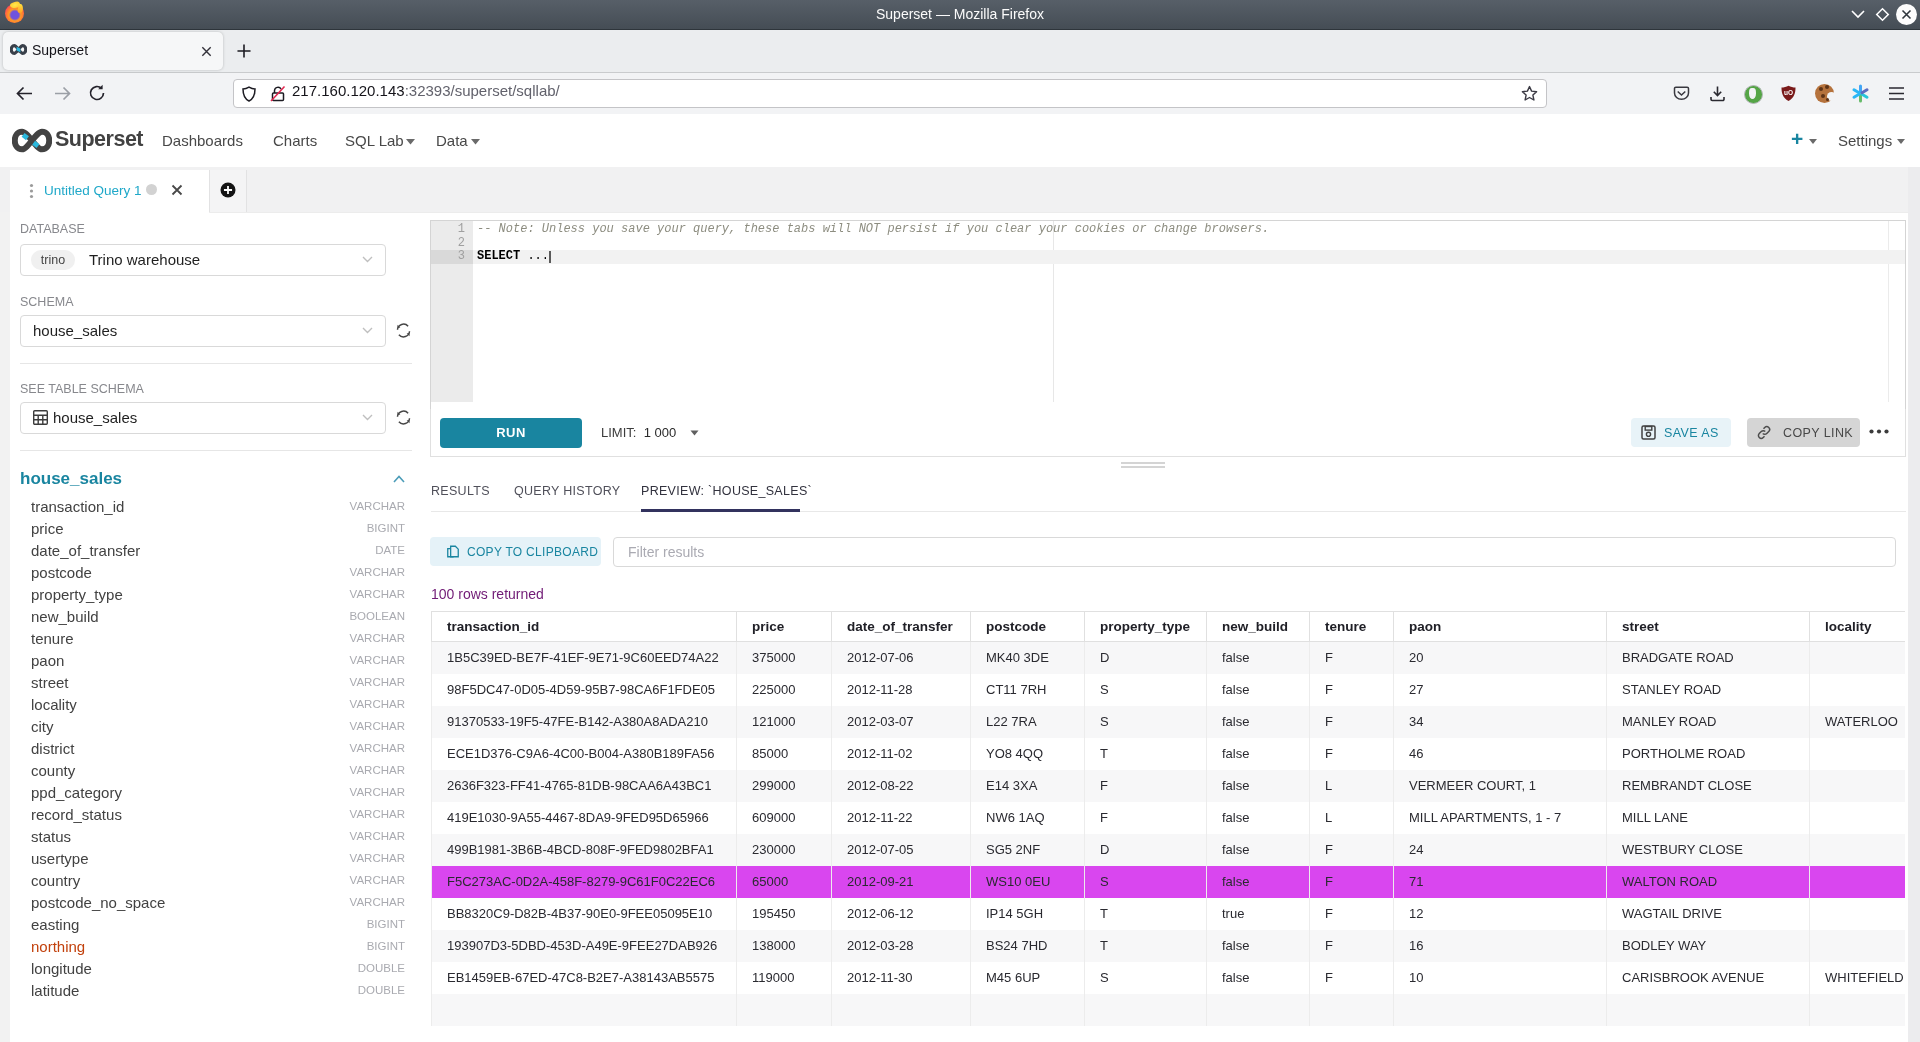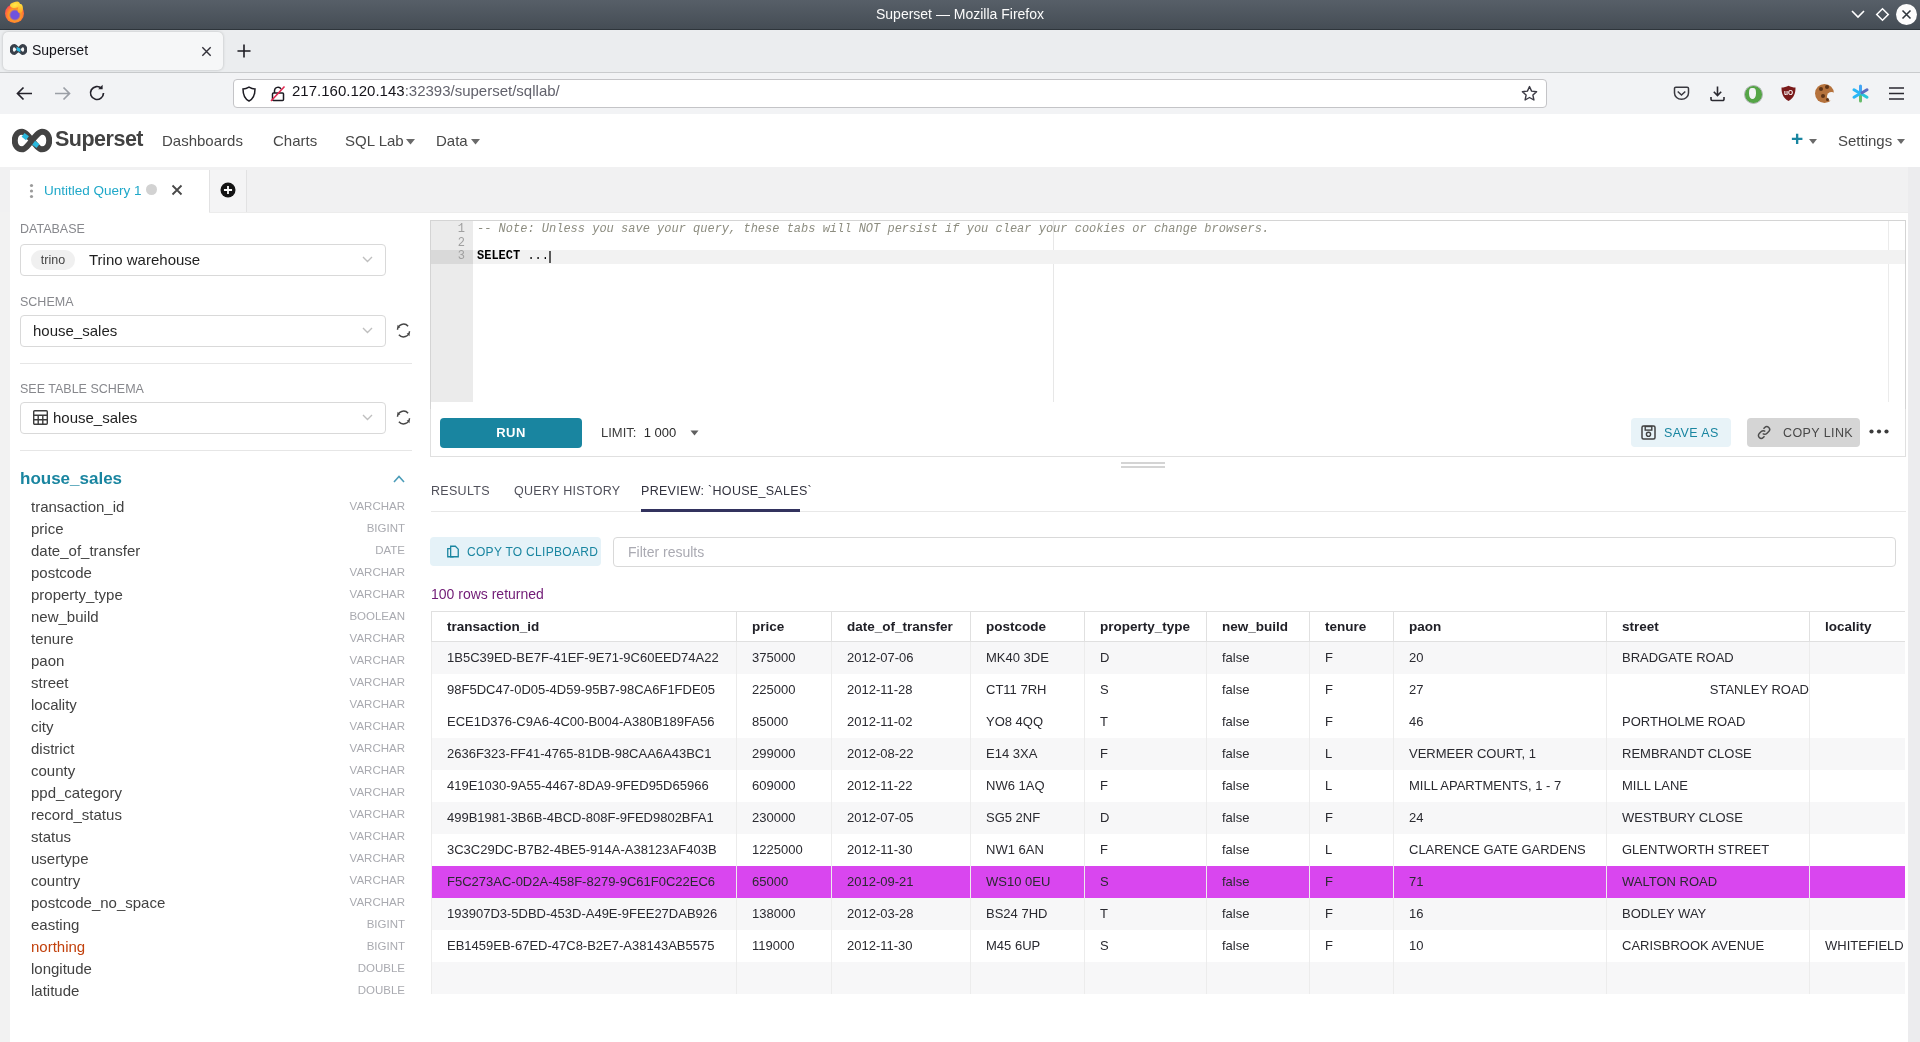--- a/index.html
+++ b/index.html
@@ -339,22 +339,34 @@
         </tr>
 <tr style="height:32px;background:#fff;">
           <td style="border-left:1px solid #ececec;border-right:1px solid #ececec;padding:0 0 0 15px;white-space:nowrap;overflow:hidden;">98F5DC47-0D05-4D59-95B7-98CA6F1FDE05</td>
           <td style="border-left:1px solid #ececec;border-right:1px solid #ececec;padding:0 0 0 15px;white-space:nowrap;overflow:hidden;">225000</td>
           <td style="border-left:1px solid #ececec;border-right:1px solid #ececec;padding:0 0 0 15px;white-space:nowrap;overflow:hidden;">2012-11-28</td>
           <td style="border-left:1px solid #ececec;border-right:1px solid #ececec;padding:0 0 0 15px;white-space:nowrap;overflow:hidden;">CT11 7RH</td>
           <td style="border-left:1px solid #ececec;border-right:1px solid #ececec;padding:0 0 0 15px;white-space:nowrap;overflow:hidden;">S</td>
           <td style="border-left:1px solid #ececec;border-right:1px solid #ececec;padding:0 0 0 15px;white-space:nowrap;overflow:hidden;">false</td>
           <td style="border-left:1px solid #ececec;border-right:1px solid #ececec;padding:0 0 0 15px;white-space:nowrap;overflow:hidden;">F</td>
           <td style="border-left:1px solid #ececec;border-right:1px solid #ececec;padding:0 0 0 15px;white-space:nowrap;overflow:hidden;">27</td>
-          <td style="border-left:1px solid #ececec;border-right:1px solid #ececec;padding:0 0 0 15px;white-space:nowrap;overflow:hidden;text-align:right;">STANLEY ROAD</td>
-          <td style="border-left:1px solid #ececec;border-right:1px solid #ececec;padding:0 0 0 15px;white-space:nowrap;overflow:hidden;"></td>
+          <td style="border-left:1px solid #ececec;border-right:1px solid #ececec;padding:0 0 0 15px;white-space:nowrap;overflow:hidden;">STANLEY ROAD</td>
+          <td style="border-left:1px solid #ececec;border-right:1px solid #ececec;padding:0 0 0 15px;white-space:nowrap;overflow:hidden;"></td>
+        </tr>
+<tr style="height:32px;background:#f7f7f8;">
+          <td style="border-left:1px solid #ececec;border-right:1px solid #ececec;padding:0 0 0 15px;white-space:nowrap;overflow:hidden;">91370533-19F5-47FE-B142-A380A8ADA210</td>
+          <td style="border-left:1px solid #ececec;border-right:1px solid #ececec;padding:0 0 0 15px;white-space:nowrap;overflow:hidden;">121000</td>
+          <td style="border-left:1px solid #ececec;border-right:1px solid #ececec;padding:0 0 0 15px;white-space:nowrap;overflow:hidden;">2012-03-07</td>
+          <td style="border-left:1px solid #ececec;border-right:1px solid #ececec;padding:0 0 0 15px;white-space:nowrap;overflow:hidden;">L22 7RA</td>
+          <td style="border-left:1px solid #ececec;border-right:1px solid #ececec;padding:0 0 0 15px;white-space:nowrap;overflow:hidden;">S</td>
+          <td style="border-left:1px solid #ececec;border-right:1px solid #ececec;padding:0 0 0 15px;white-space:nowrap;overflow:hidden;">false</td>
+          <td style="border-left:1px solid #ececec;border-right:1px solid #ececec;padding:0 0 0 15px;white-space:nowrap;overflow:hidden;">F</td>
+          <td style="border-left:1px solid #ececec;border-right:1px solid #ececec;padding:0 0 0 15px;white-space:nowrap;overflow:hidden;">34</td>
+          <td style="border-left:1px solid #ececec;border-right:1px solid #ececec;padding:0 0 0 15px;white-space:nowrap;overflow:hidden;">MANLEY ROAD</td>
+          <td style="border-left:1px solid #ececec;border-right:1px solid #ececec;padding:0 0 0 15px;white-space:nowrap;overflow:hidden;">WATERLOO</td>
         </tr>
 <tr style="height:32px;background:#fff;">
           <td style="border-left:1px solid #ececec;border-right:1px solid #ececec;padding:0 0 0 15px;white-space:nowrap;overflow:hidden;">ECE1D376-C9A6-4C00-B004-A380B189FA56</td>
           <td style="border-left:1px solid #ececec;border-right:1px solid #ececec;padding:0 0 0 15px;white-space:nowrap;overflow:hidden;">85000</td>
           <td style="border-left:1px solid #ececec;border-right:1px solid #ececec;padding:0 0 0 15px;white-space:nowrap;overflow:hidden;">2012-11-02</td>
           <td style="border-left:1px solid #ececec;border-right:1px solid #ececec;padding:0 0 0 15px;white-space:nowrap;overflow:hidden;">YO8 4QQ</td>
           <td style="border-left:1px solid #ececec;border-right:1px solid #ececec;padding:0 0 0 15px;white-space:nowrap;overflow:hidden;">T</td>
           <td style="border-left:1px solid #ececec;border-right:1px solid #ececec;padding:0 0 0 15px;white-space:nowrap;overflow:hidden;">false</td>
           <td style="border-left:1px solid #ececec;border-right:1px solid #ececec;padding:0 0 0 15px;white-space:nowrap;overflow:hidden;">F</td>
           <td style="border-left:1px solid #ececec;border-right:1px solid #ececec;padding:0 0 0 15px;white-space:nowrap;overflow:hidden;">46</td>
@@ -390,44 +402,44 @@
           <td style="border-left:1px solid #ececec;border-right:1px solid #ececec;padding:0 0 0 15px;white-space:nowrap;overflow:hidden;">230000</td>
           <td style="border-left:1px solid #ececec;border-right:1px solid #ececec;padding:0 0 0 15px;white-space:nowrap;overflow:hidden;">2012-07-05</td>
           <td style="border-left:1px solid #ececec;border-right:1px solid #ececec;padding:0 0 0 15px;white-space:nowrap;overflow:hidden;">SG5 2NF</td>
           <td style="border-left:1px solid #ececec;border-right:1px solid #ececec;padding:0 0 0 15px;white-space:nowrap;overflow:hidden;">D</td>
           <td style="border-left:1px solid #ececec;border-right:1px solid #ececec;padding:0 0 0 15px;white-space:nowrap;overflow:hidden;">false</td>
           <td style="border-left:1px solid #ececec;border-right:1px solid #ececec;padding:0 0 0 15px;white-space:nowrap;overflow:hidden;">F</td>
           <td style="border-left:1px solid #ececec;border-right:1px solid #ececec;padding:0 0 0 15px;white-space:nowrap;overflow:hidden;">24</td>
           <td style="border-left:1px solid #ececec;border-right:1px solid #ececec;padding:0 0 0 15px;white-space:nowrap;overflow:hidden;">WESTBURY CLOSE</td>
           <td style="border-left:1px solid #ececec;border-right:1px solid #ececec;padding:0 0 0 15px;white-space:nowrap;overflow:hidden;"></td>
         </tr>
-<tr style="height:32px;background:#fff;">
-          <td style="border-left:1px solid #ececec;border-right:1px solid #ececec;padding:0 0 0 15px;white-space:nowrap;overflow:hidden;">3C3C29DC-B7B2-4BE5-914A-A38123AF403B</td>
-          <td style="border-left:1px solid #ececec;border-right:1px solid #ececec;padding:0 0 0 15px;white-space:nowrap;overflow:hidden;">1225000</td>
-          <td style="border-left:1px solid #ececec;border-right:1px solid #ececec;padding:0 0 0 15px;white-space:nowrap;overflow:hidden;">2012-11-30</td>
-          <td style="border-left:1px solid #ececec;border-right:1px solid #ececec;padding:0 0 0 15px;white-space:nowrap;overflow:hidden;">NW1 6AN</td>
-          <td style="border-left:1px solid #ececec;border-right:1px solid #ececec;padding:0 0 0 15px;white-space:nowrap;overflow:hidden;">F</td>
-          <td style="border-left:1px solid #ececec;border-right:1px solid #ececec;padding:0 0 0 15px;white-space:nowrap;overflow:hidden;">false</td>
-          <td style="border-left:1px solid #ececec;border-right:1px solid #ececec;padding:0 0 0 15px;white-space:nowrap;overflow:hidden;">L</td>
-          <td style="border-left:1px solid #ececec;border-right:1px solid #ececec;padding:0 0 0 15px;white-space:nowrap;overflow:hidden;">CLARENCE GATE GARDENS</td>
-          <td style="border-left:1px solid #ececec;border-right:1px solid #ececec;padding:0 0 0 15px;white-space:nowrap;overflow:hidden;">GLENTWORTH STREET</td>
-          <td style="border-left:1px solid #ececec;border-right:1px solid #ececec;padding:0 0 0 15px;white-space:nowrap;overflow:hidden;"></td>
-        </tr>
 <tr style="height:32px;background:#d946ef;">
           <td style="border-left:1px solid #ececec;border-right:1px solid #ececec;padding:0 0 0 15px;white-space:nowrap;overflow:hidden;">F5C273AC-0D2A-458F-8279-9C61F0C22EC6</td>
           <td style="border-left:1px solid #ececec;border-right:1px solid #ececec;padding:0 0 0 15px;white-space:nowrap;overflow:hidden;">65000</td>
           <td style="border-left:1px solid #ececec;border-right:1px solid #ececec;padding:0 0 0 15px;white-space:nowrap;overflow:hidden;">2012-09-21</td>
           <td style="border-left:1px solid #ececec;border-right:1px solid #ececec;padding:0 0 0 15px;white-space:nowrap;overflow:hidden;">WS10 0EU</td>
           <td style="border-left:1px solid #ececec;border-right:1px solid #ececec;padding:0 0 0 15px;white-space:nowrap;overflow:hidden;">S</td>
           <td style="border-left:1px solid #ececec;border-right:1px solid #ececec;padding:0 0 0 15px;white-space:nowrap;overflow:hidden;">false</td>
           <td style="border-left:1px solid #ececec;border-right:1px solid #ececec;padding:0 0 0 15px;white-space:nowrap;overflow:hidden;">F</td>
           <td style="border-left:1px solid #ececec;border-right:1px solid #ececec;padding:0 0 0 15px;white-space:nowrap;overflow:hidden;">71</td>
           <td style="border-left:1px solid #ececec;border-right:1px solid #ececec;padding:0 0 0 15px;white-space:nowrap;overflow:hidden;">WALTON ROAD</td>
           <td style="border-left:1px solid #ececec;border-right:1px solid #ececec;padding:0 0 0 15px;white-space:nowrap;overflow:hidden;"></td>
         </tr>
+<tr style="height:32px;background:#fff;">
+          <td style="border-left:1px solid #ececec;border-right:1px solid #ececec;padding:0 0 0 15px;white-space:nowrap;overflow:hidden;">BB8320C9-D82B-4B37-90E0-9FEE05095E10</td>
+          <td style="border-left:1px solid #ececec;border-right:1px solid #ececec;padding:0 0 0 15px;white-space:nowrap;overflow:hidden;">195450</td>
+          <td style="border-left:1px solid #ececec;border-right:1px solid #ececec;padding:0 0 0 15px;white-space:nowrap;overflow:hidden;">2012-06-12</td>
+          <td style="border-left:1px solid #ececec;border-right:1px solid #ececec;padding:0 0 0 15px;white-space:nowrap;overflow:hidden;">IP14 5GH</td>
+          <td style="border-left:1px solid #ececec;border-right:1px solid #ececec;padding:0 0 0 15px;white-space:nowrap;overflow:hidden;">T</td>
+          <td style="border-left:1px solid #ececec;border-right:1px solid #ececec;padding:0 0 0 15px;white-space:nowrap;overflow:hidden;">true</td>
+          <td style="border-left:1px solid #ececec;border-right:1px solid #ececec;padding:0 0 0 15px;white-space:nowrap;overflow:hidden;">F</td>
+          <td style="border-left:1px solid #ececec;border-right:1px solid #ececec;padding:0 0 0 15px;white-space:nowrap;overflow:hidden;">12</td>
+          <td style="border-left:1px solid #ececec;border-right:1px solid #ececec;padding:0 0 0 15px;white-space:nowrap;overflow:hidden;">WAGTAIL DRIVE</td>
+          <td style="border-left:1px solid #ececec;border-right:1px solid #ececec;padding:0 0 0 15px;white-space:nowrap;overflow:hidden;"></td>
+        </tr>
 <tr style="height:32px;background:#f7f7f8;">
           <td style="border-left:1px solid #ececec;border-right:1px solid #ececec;padding:0 0 0 15px;white-space:nowrap;overflow:hidden;">193907D3-5DBD-453D-A49E-9FEE27DAB926</td>
           <td style="border-left:1px solid #ececec;border-right:1px solid #ececec;padding:0 0 0 15px;white-space:nowrap;overflow:hidden;">138000</td>
           <td style="border-left:1px solid #ececec;border-right:1px solid #ececec;padding:0 0 0 15px;white-space:nowrap;overflow:hidden;">2012-03-28</td>
           <td style="border-left:1px solid #ececec;border-right:1px solid #ececec;padding:0 0 0 15px;white-space:nowrap;overflow:hidden;">BS24 7HD</td>
           <td style="border-left:1px solid #ececec;border-right:1px solid #ececec;padding:0 0 0 15px;white-space:nowrap;overflow:hidden;">T</td>
           <td style="border-left:1px solid #ececec;border-right:1px solid #ececec;padding:0 0 0 15px;white-space:nowrap;overflow:hidden;">false</td>
           <td style="border-left:1px solid #ececec;border-right:1px solid #ececec;padding:0 0 0 15px;white-space:nowrap;overflow:hidden;">F</td>
           <td style="border-left:1px solid #ececec;border-right:1px solid #ececec;padding:0 0 0 15px;white-space:nowrap;overflow:hidden;">16</td>
           <td style="border-left:1px solid #ececec;border-right:1px solid #ececec;padding:0 0 0 15px;white-space:nowrap;overflow:hidden;">BODLEY WAY</td>

